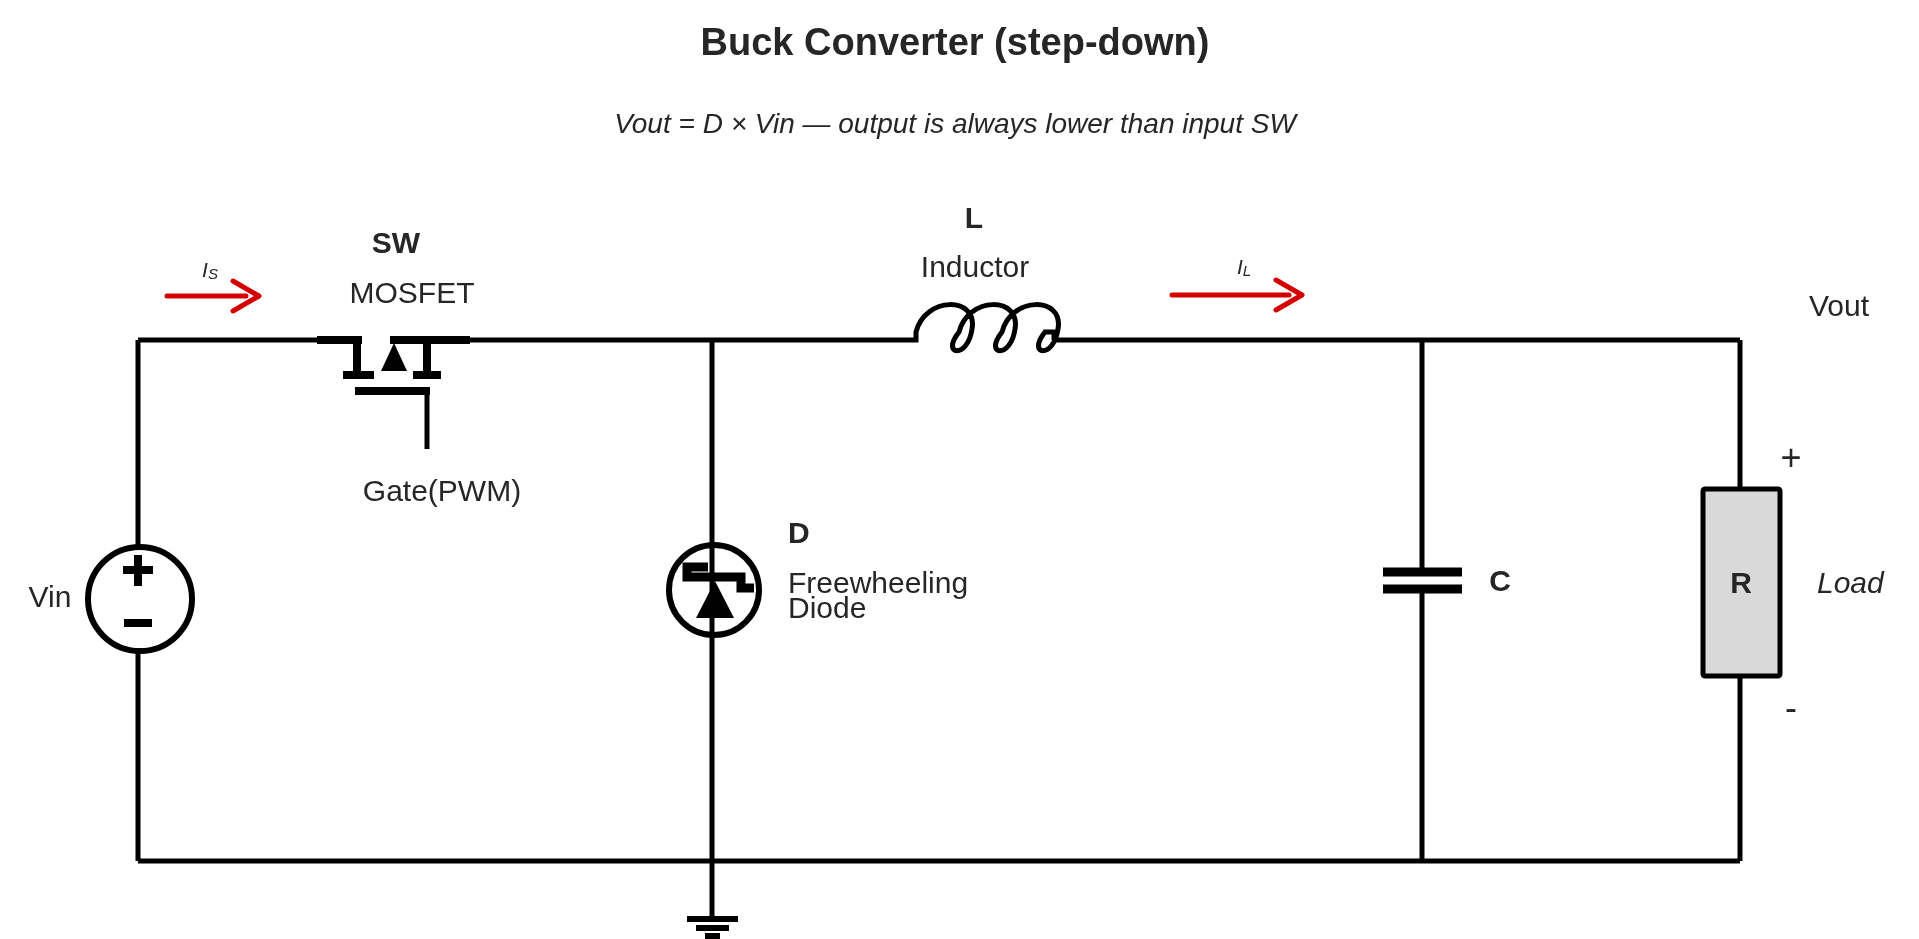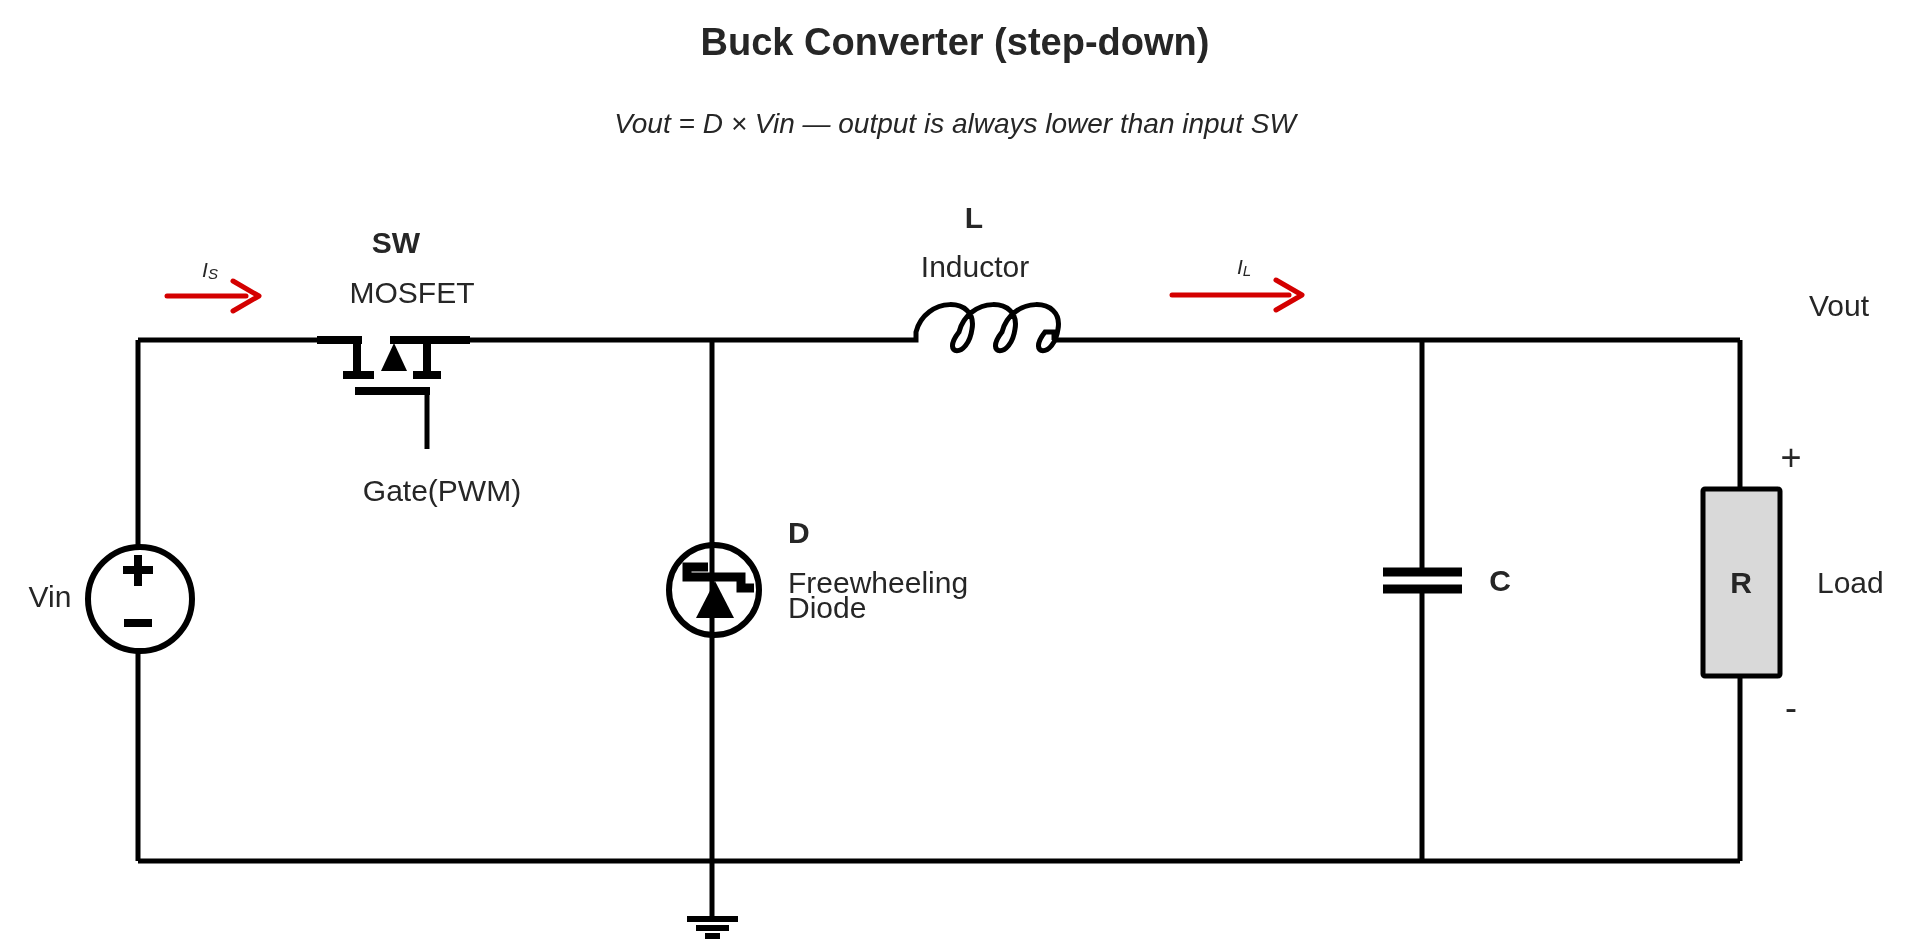--- a/index.html
+++ b/index.html
@@ -138,17 +138,17 @@
 
   <div class="label bold vcenter" style="left:788px;top:533px;">D</div>
   <div class="label vcenter" style="left:788px;top:583px;">Freewheeling</div>
   <div class="label vcenter" style="left:788px;top:608px;">Diode</div>
 
   <div class="label bold center" style="left:1500px;top:581px;">C</div>
 
   <div class="label bold center" style="left:1741px;top:583px;">R</div>
   <div class="label pm center" style="left:1791px;top:458px;">+</div>
   <div class="label pm center" style="left:1791px;top:708px;">-</div>
-  <div class="label vcenter" style="left:1817px;top:583px;">Load</div>
+  <div class="label vcenter" style="left:1817px;top:583px;font-style:italic;">Load</div>
 
   <div class="label center" style="left:50px;top:597px;">Vin</div>
 
 </div>
 
 </body></html>

